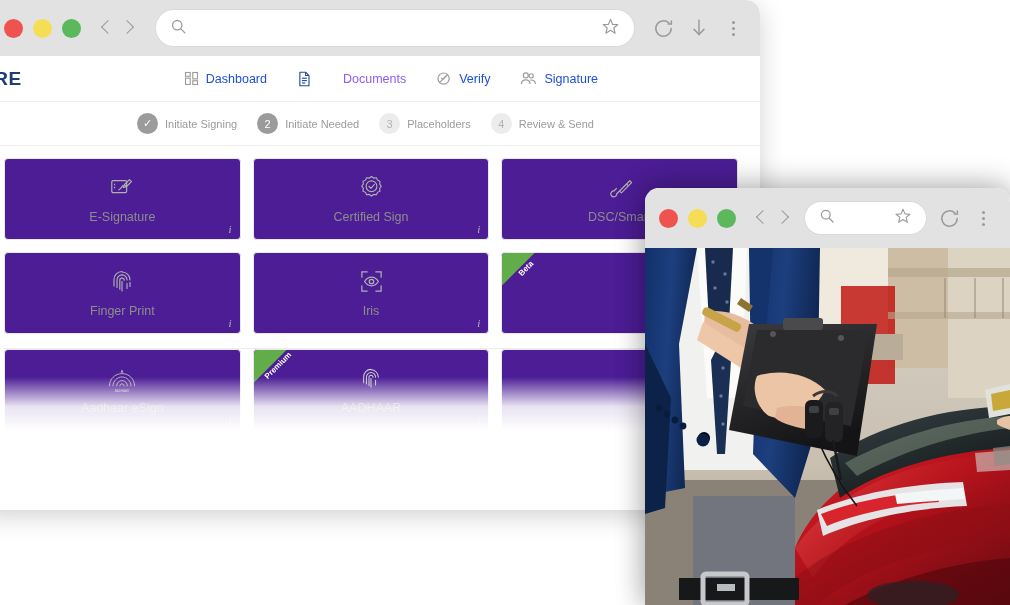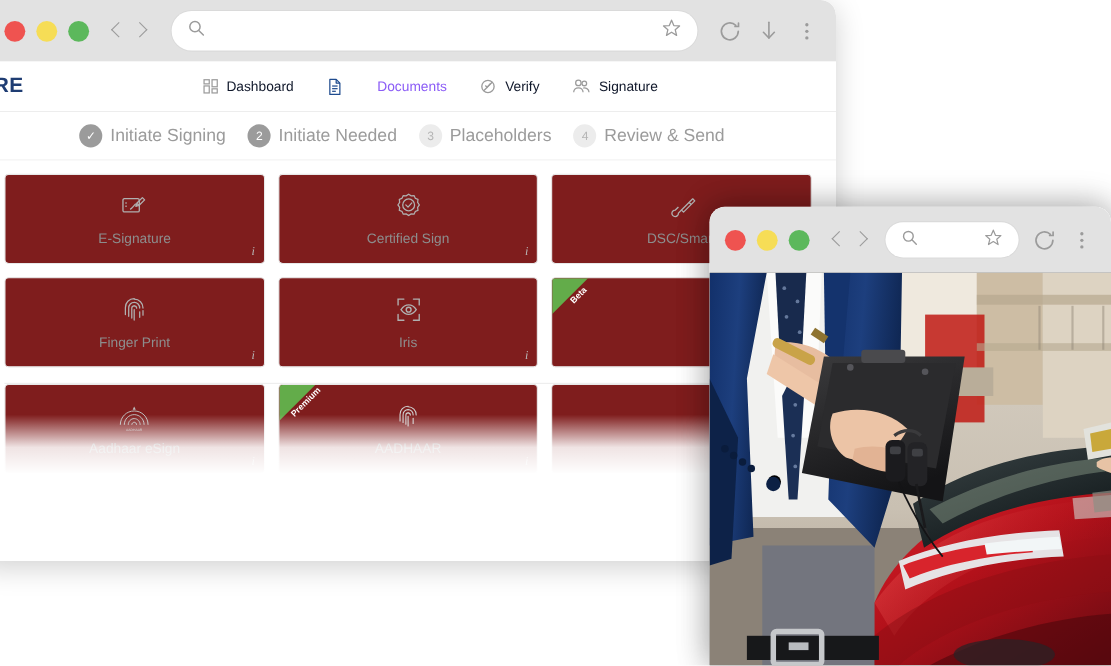--- a/index.html
+++ b/index.html
@@ -57,46 +57,46 @@
   
   .app-header {
     height: 46px; background:#fff; display:flex; align-items:center;
     border-bottom: 1px solid #ececec; padding: 0 22px;
   }
   .brand {
     font-size: 19px; font-weight: 700; color:#1f3d73; letter-spacing: 0.5px;
     margin-left: -24px;
   }
   .topnav { display:flex; align-items:center; gap: 30px; margin-left: auto; margin-right: 140px; }
-  .navitem { display:flex; align-items:center; gap:7px; font-size: 12.5px; color:#0f172a; }
+  .navitem { display:flex; align-items:center; gap:7px; font-size: 12.5px; color:#1d4ed8; }
   .navitem.active { color:#8b5cf6;gap:31px; }
   .navitem svg { display:block; }
 
   
   .stepper {
     height: 44px; display:flex; align-items:center; justify-content:center;
     gap: 9px; background:#fff; border-bottom:1px solid #eeeeee;
   }
   .step { display:flex; align-items:center; gap:7px; margin-right: 11px; }
   .bubble {
     width: 21px; height:21px; border-radius:50%;
     display:flex; align-items:center; justify-content:center;
     font-size: 11px; color:#fff; background:#d8d8d8;
   }
   .bubble.done { background:#9b9b9b; }
   .bubble.curr { background:#9b9b9b; }
   .bubble.todo { background:#ececec; color:#b4b4b4; }
-  .step-label { font-size: 16px; color:#9b9b9b; }
+  .step-label { font-size: 11px; color:#9b9b9b; }
 
   
   .content { position: relative; background:#fff; padding: 12px 22px 0 22px; }
   .cardrow { display:flex; gap: 12px; margin-bottom: 12px; }
   .card {
     flex: 1; height: 82px; border:1px solid #e8e8e8; border-radius:4px;
-    background:#7f1d1d; position:relative;
+    background:#4c1d95; position:relative;
     display:flex; flex-direction:column; align-items:center; justify-content:center;
     overflow:hidden;
   }
   .card-ico { height: 26px; display:flex; align-items:center; justify-content:center; color:#b0b0b0; }
   .card-label { margin-top: 9px; font-size: 12.5px; color:#8d8d8d; }
   .card-info {
     position:absolute; right:8px; bottom:4px; font-style: italic;
     font-size: 11px; color:#b8b8b8; font-family:"Liberation Serif", serif;
   }
   .ribbon {

